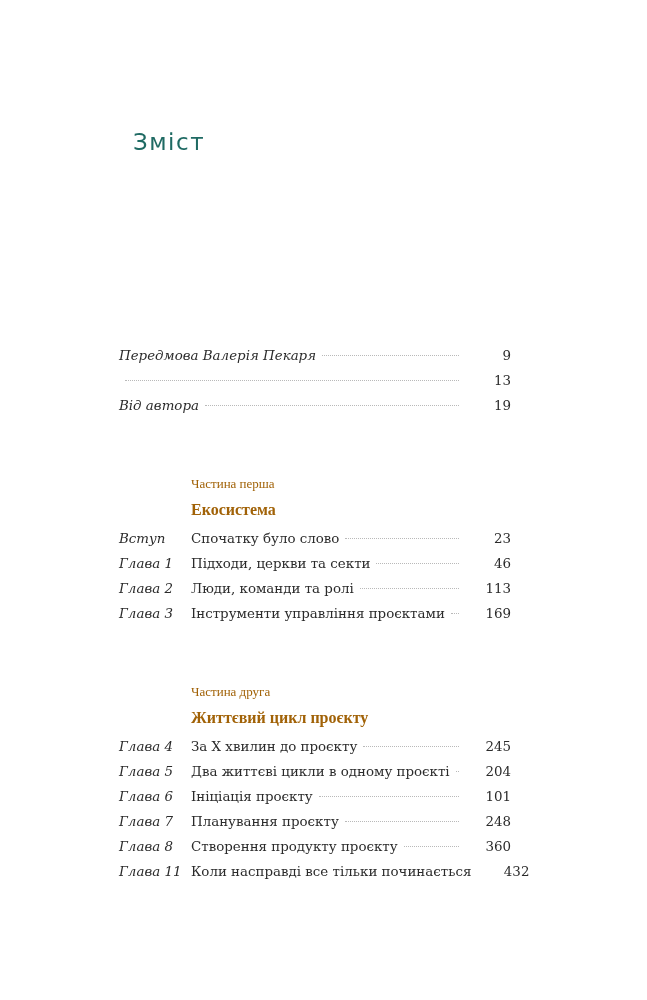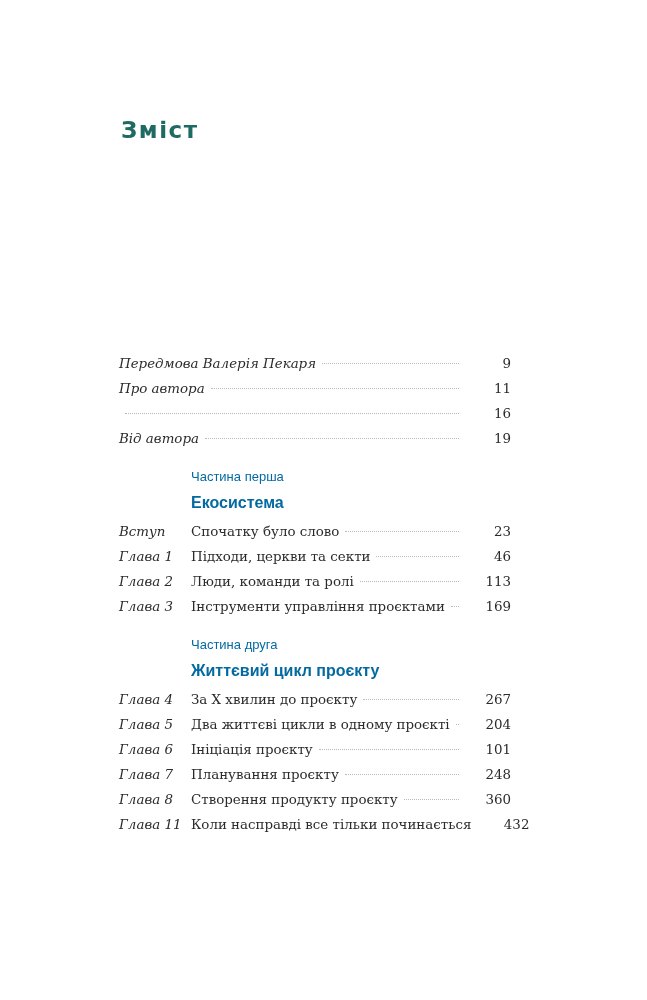--- a/index.html
+++ b/index.html
@@ -12,30 +12,30 @@
       height: 1000px;
       position: relative;
       overflow: hidden;
       color: #2a2a2a;
     }
     .title {
       position: absolute;
       left: 117px;
       top: 113px;
       font-family: "DejaVu Sans", sans-serif;
-      font-weight: bold;
+      font-weight: normal;
       font-size: 23px;
       letter-spacing: 1.5px;
       color: #1f6a63;
-      margin: 4px;
+      margin: 16px;
     }
     .toc {
       position: absolute;
       left: 119px;
-      top: 351px;
+      top: 343px;
       width: 392px;
     }
     .row {
       position: relative;
       height: 25px;
       display: flex;
       align-items: baseline;
       font-family: "DejaVu Serif", serif;
       font-size: 13.4px;
       line-height: 25px;
@@ -61,22 +61,23 @@
       top: -4px;
       max-width: 100%;
     }
     .row .page {
       flex: 0 0 46px;
       text-align: right;
       white-space: nowrap;
     }
     .part-block {
       padding-left: 72px;
-      font-family: Liberation Sans, sans-serif;
-      color: #0369a1;
+      font-family: Liberation Serif, serif;
+      color: #a16207;
+      margin-top: 40px;
     }
     .part-label {
       font-size: 13px;
       height: 24px;
       line-height: 24px;
     }
     .part-title {
       font-size: 16px;
       font-weight: bold;
       height: 30px;
@@ -91,27 +92,22 @@
 <h1 class="title">Зміст</h1>
 
 <div class="toc">
 
   <div class="row">
     <span class="label">Передмова Валерія Пекаря</span>
     <span class="leader"></span>
     <span class="page">9</span>
   </div>
   <div class="row">
-    <span class="label">Про автора</span>
     <span class="leader"></span>
-    <span class="page">11</span>
-  </div>
-  <div class="row">
-    <span class="leader"></span>
-    <span class="page">16</span>
+    <span class="page">13</span>
   </div>
   <div class="row">
     <span class="label">Від автора</span>
     <span class="leader"></span>
     <span class="page">19</span>
   </div>
 
   <div class="gap-front"></div>
 
   <div class="part-block">
@@ -148,21 +144,21 @@
 
   <div class="part-block">
     <div class="part-label">Частина друга</div>
     <div class="part-title">Життєвий цикл проєкту</div>
   </div>
 
   <div class="row">
     <span class="label prefix">Глава 4</span>
     <span class="chapter-title">За Х хвилин до проєкту</span>
     <span class="leader"></span>
-    <span class="page">267</span>
+    <span class="page">245</span>
   </div>
   <div class="row">
     <span class="label prefix">Глава 5</span>
     <span class="chapter-title">Два життєві цикли в одному проєкті</span>
     <span class="leader"></span>
     <span class="page">204</span>
   </div>
   <div class="row">
     <span class="label prefix">Глава 6</span>
     <span class="chapter-title">Ініціація проєкту</span>

